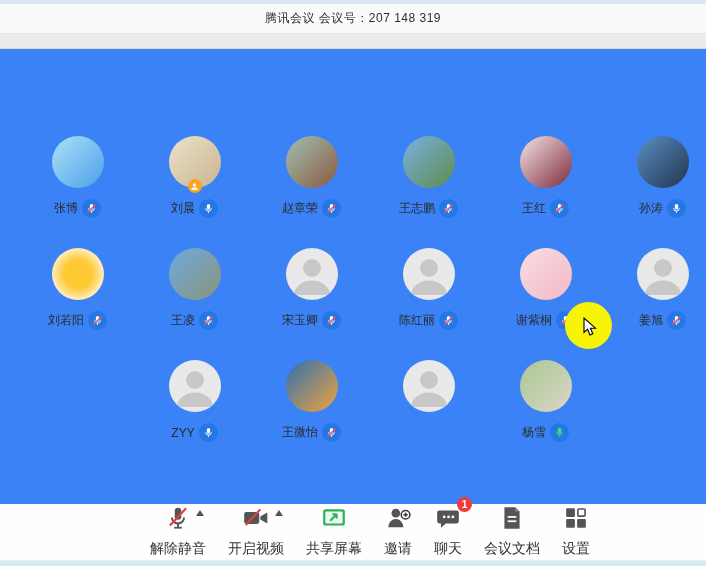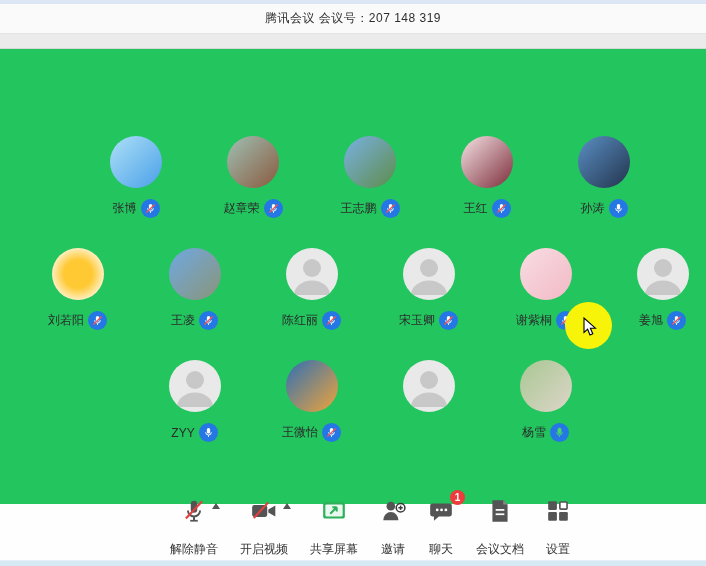--- a/index.html
+++ b/index.html
@@ -12,21 +12,21 @@
   
   .top-strip { height:4px; background:#dde6f4; }
   .title-bar {
     height:30px; background:#fafafa;
     display:flex; align-items:center; justify-content:center;
     border-bottom:1px solid #e3e3e3;
   }
   .title-bar .title { font-size:12px; color:#2e2e2e; letter-spacing:.5px; }
   .sub-strip { height:15px; background:#ebebeb; border-bottom:1px solid #d7d7d7; }
   
-  .main { position:relative; height:455px; background:#22c55e; }
+  .main { position:relative; height:455px; background:#3b82f6; }
   .grid { padding-top:87px; transform:translateX(17px); }
   .p-row { display:flex; justify-content:center; gap:7px; margin-bottom:30px; }
   .tile { width:110px; display:flex; flex-direction:column; align-items:center; }
   .avatar-wrap { position:relative; width:52px; height:52px; }
   .avatar {
     width:52px; height:52px; border-radius:50%; overflow:hidden;
     background:#e9e9e9; position:relative;
   }
   .avatar .silhouette { display:none; width:52px; height:52px; }
   .avatar.default .silhouette { display:block; }
@@ -54,21 +54,21 @@
   }
   .cursor-arrow { position:absolute; left:583px; top:268px; z-index:31; }
   
   .toolbar {
     position:absolute; left:0; right:0; bottom:8px; height:48px;
     display:flex; justify-content:center; align-items:flex-end; gap:22px;
     transform:translateX(17px); background:transparent;
   }
   .tb-item { display:flex; flex-direction:column; align-items:center; cursor:default; }
   .tb-iconwrap { position:relative; height:27px; display:flex; align-items:center; }
-  .tb-label { font-size:12px; color:#333; margin-top:17px; white-space:nowrap; }
+  .tb-label { font-size:14px; color:#333; margin-top:9px; white-space:nowrap; }
   .caret {
     position:absolute; right:-13px; top:6px;
     width:0; height:0;
     border-left:4px solid transparent; border-right:4px solid transparent;
     border-bottom:6px solid #555;
   }
   .tb-badge {
     position:absolute; top:-7px; right:-11px;
     min-width:15px; height:15px; padding:0 3px; border-radius:8px;
     background:#ef3b3b; color:#fff; font-size:10px; line-height:15px;
@@ -103,20 +103,46 @@
             <rect x="9" y="3.5" width="6" height="10.5" rx="3" fill="#fff" stroke="none"></rect>
             <path d="M6.8,11.5 a5.2,5.2 0 0 0 10.4,0" fill="none" stroke="#fff" stroke-width="1.8"></path>
             <line x1="12" y1="17" x2="12" y2="20" stroke="#fff" stroke-width="1.8"></line>
           </g>
           <line class="slash" x1="4.5" y1="19.5" x2="19.5" y2="4.5" stroke="#ff5050" stroke-width="2.4"></line>
         </svg>
       </span>
     </div>
   </div>
 
+  <div class="tile">
+    <div class="avatar-wrap">
+      <div class="avatar" style="background: linear-gradient(135deg, rgb(236, 226, 205), rgb(201, 180, 141));">
+        
+      </div>
+      <span class="host-badge" style="background:#f6a623;">
+        <svg width="9" height="9" viewBox="0 0 12 12">
+          <circle cx="6" cy="4" r="2.2" fill="#fff"></circle>
+          <path d="M1.8,10.5 a4.2,3.6 0 0 1 8.4,0 z" fill="#fff"></path>
+        </svg>
+      </span>
+    </div>
+    <div class="name-row">
+      <span class="p-name">刘晨</span>
+      <span class="mic on" style="background:#2577e5;">
+        <svg width="13" height="13" viewBox="0 0 24 24">
+          <g class="micbody">
+            <rect x="9" y="3.5" width="6" height="10.5" rx="3" fill="#fff" stroke="none"></rect>
+            <path d="M6.8,11.5 a5.2,5.2 0 0 0 10.4,0" fill="none" stroke="#fff" stroke-width="1.8"></path>
+            <line x1="12" y1="17" x2="12" y2="20" stroke="#fff" stroke-width="1.8"></line>
+          </g>
+          <line class="slash" x1="4.5" y1="19.5" x2="19.5" y2="4.5" stroke="#ff5050" stroke-width="2.4"></line>
+        </svg>
+      </span>
+    </div>
+  </div>
 
   <div class="tile">
     <div class="avatar-wrap">
       <div class="avatar" style="background: linear-gradient(135deg, rgb(159, 192, 180), rgb(138, 90, 62));">
         
       </div>
 
     </div>
     <div class="name-row">
       <span class="p-name">赵章荣</span>
@@ -248,21 +274,21 @@
     <div class="avatar-wrap">
       <div class="avatar default">
         <svg class="silhouette" viewBox="0 0 52 52">
           <circle cx="26" cy="20" r="9" fill="#c8c8c8"></circle>
           <path d="M8,47 a18,14.5 0 0 1 36,0 z" fill="#c8c8c8"></path>
         </svg>
       </div>
 
     </div>
     <div class="name-row">
-      <span class="p-name">陈红丽</span>
+      <span class="p-name">宋玉卿</span>
       <span class="mic muted" style="background:#2577e5;">
         <svg width="13" height="13" viewBox="0 0 24 24">
           <g class="micbody">
             <rect x="9" y="3.5" width="6" height="10.5" rx="3" fill="#fff" stroke="none"></rect>
             <path d="M6.8,11.5 a5.2,5.2 0 0 0 10.4,0" fill="none" stroke="#fff" stroke-width="1.8"></path>
             <line x1="12" y1="17" x2="12" y2="20" stroke="#fff" stroke-width="1.8"></line>
           </g>
           <line class="slash" x1="4.5" y1="19.5" x2="19.5" y2="4.5" stroke="#ff5050" stroke-width="2.4"></line>
         </svg>
       </span>
@@ -273,21 +299,21 @@
     <div class="avatar-wrap">
       <div class="avatar default">
         <svg class="silhouette" viewBox="0 0 52 52">
           <circle cx="26" cy="20" r="9" fill="#c8c8c8"></circle>
           <path d="M8,47 a18,14.5 0 0 1 36,0 z" fill="#c8c8c8"></path>
         </svg>
       </div>
 
     </div>
     <div class="name-row">
-      <span class="p-name">宋玉卿</span>
+      <span class="p-name">陈红丽</span>
       <span class="mic muted" style="background:#2577e5;">
         <svg width="13" height="13" viewBox="0 0 24 24">
           <g class="micbody">
             <rect x="9" y="3.5" width="6" height="10.5" rx="3" fill="#fff" stroke="none"></rect>
             <path d="M6.8,11.5 a5.2,5.2 0 0 0 10.4,0" fill="none" stroke="#fff" stroke-width="1.8"></path>
             <line x1="12" y1="17" x2="12" y2="20" stroke="#fff" stroke-width="1.8"></line>
           </g>
           <line class="slash" x1="4.5" y1="19.5" x2="19.5" y2="4.5" stroke="#ff5050" stroke-width="2.4"></line>
         </svg>
       </span>

